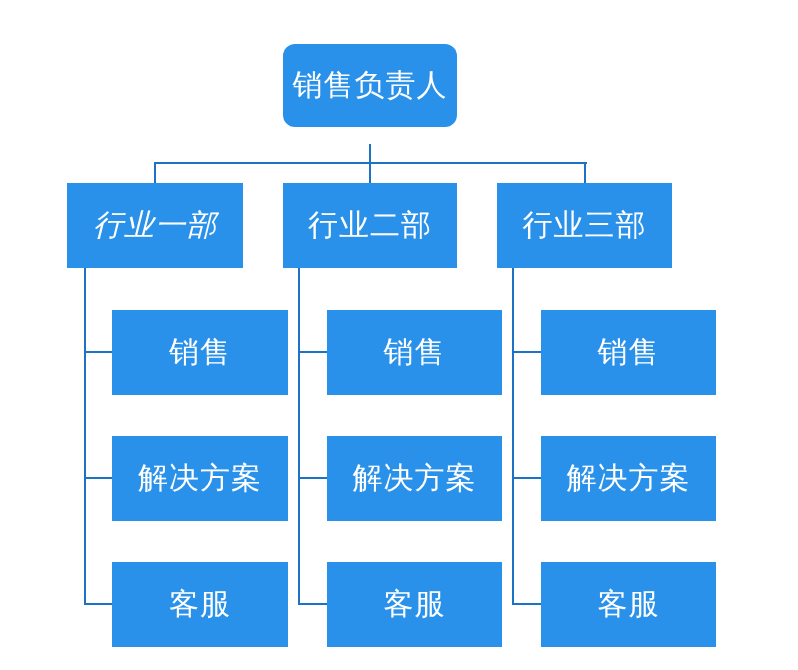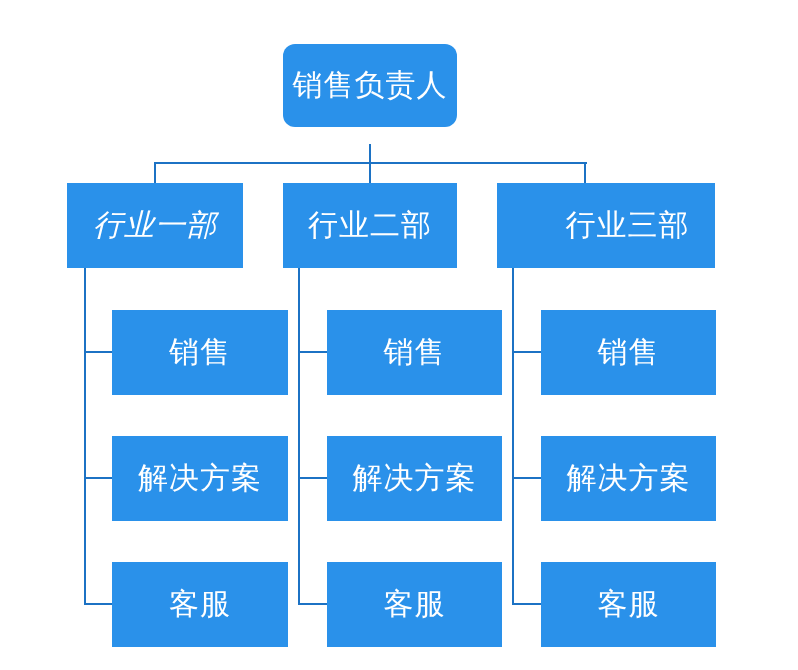--- a/index.html
+++ b/index.html
@@ -55,21 +55,21 @@
 
   <div class="connector" style="left:512px; top:268px; width:2px; height:337px;"></div>
   <div class="connector" style="left:512px; top:351px; width:29px; height:2px;"></div>
   <div class="connector" style="left:512px; top:477px; width:29px; height:2px;"></div>
   <div class="connector" style="left:512px; top:603px; width:29px; height:2px;"></div>
 
   <div class="node" style="left:283px; top:44px; width:174px; height:83px;border-radius:12px;">销售负责人</div>
 
   <div class="node" style="left:67px; top:183px; width:176px; height:85px;font-style:italic;">行业一部</div>
   <div class="node" style="left:283px; top:183px; width:174px; height:85px;">行业二部</div>
-  <div class="node" style="left:497px; top:183px; width:175px; height:85px;padding-left:43px;">行业三部</div>
+  <div class="node" style="left:497px; top:183px; width:175px; height:85px;">行业三部</div>
 
   <div class="node" style="left:112px; top:310px; width:176px; height:85px;">销售</div>
   <div class="node" style="left:112px; top:436px; width:176px; height:85px;">解决方案</div>
   <div class="node" style="left:112px; top:562px; width:176px; height:85px;">客服</div>
 
   <div class="node" style="left:327px; top:310px; width:175px; height:85px;">销售</div>
   <div class="node" style="left:327px; top:436px; width:175px; height:85px;">解决方案</div>
   <div class="node" style="left:327px; top:562px; width:175px; height:85px;">客服</div>
 
   <div class="node" style="left:541px; top:310px; width:175px; height:85px;">销售</div>

